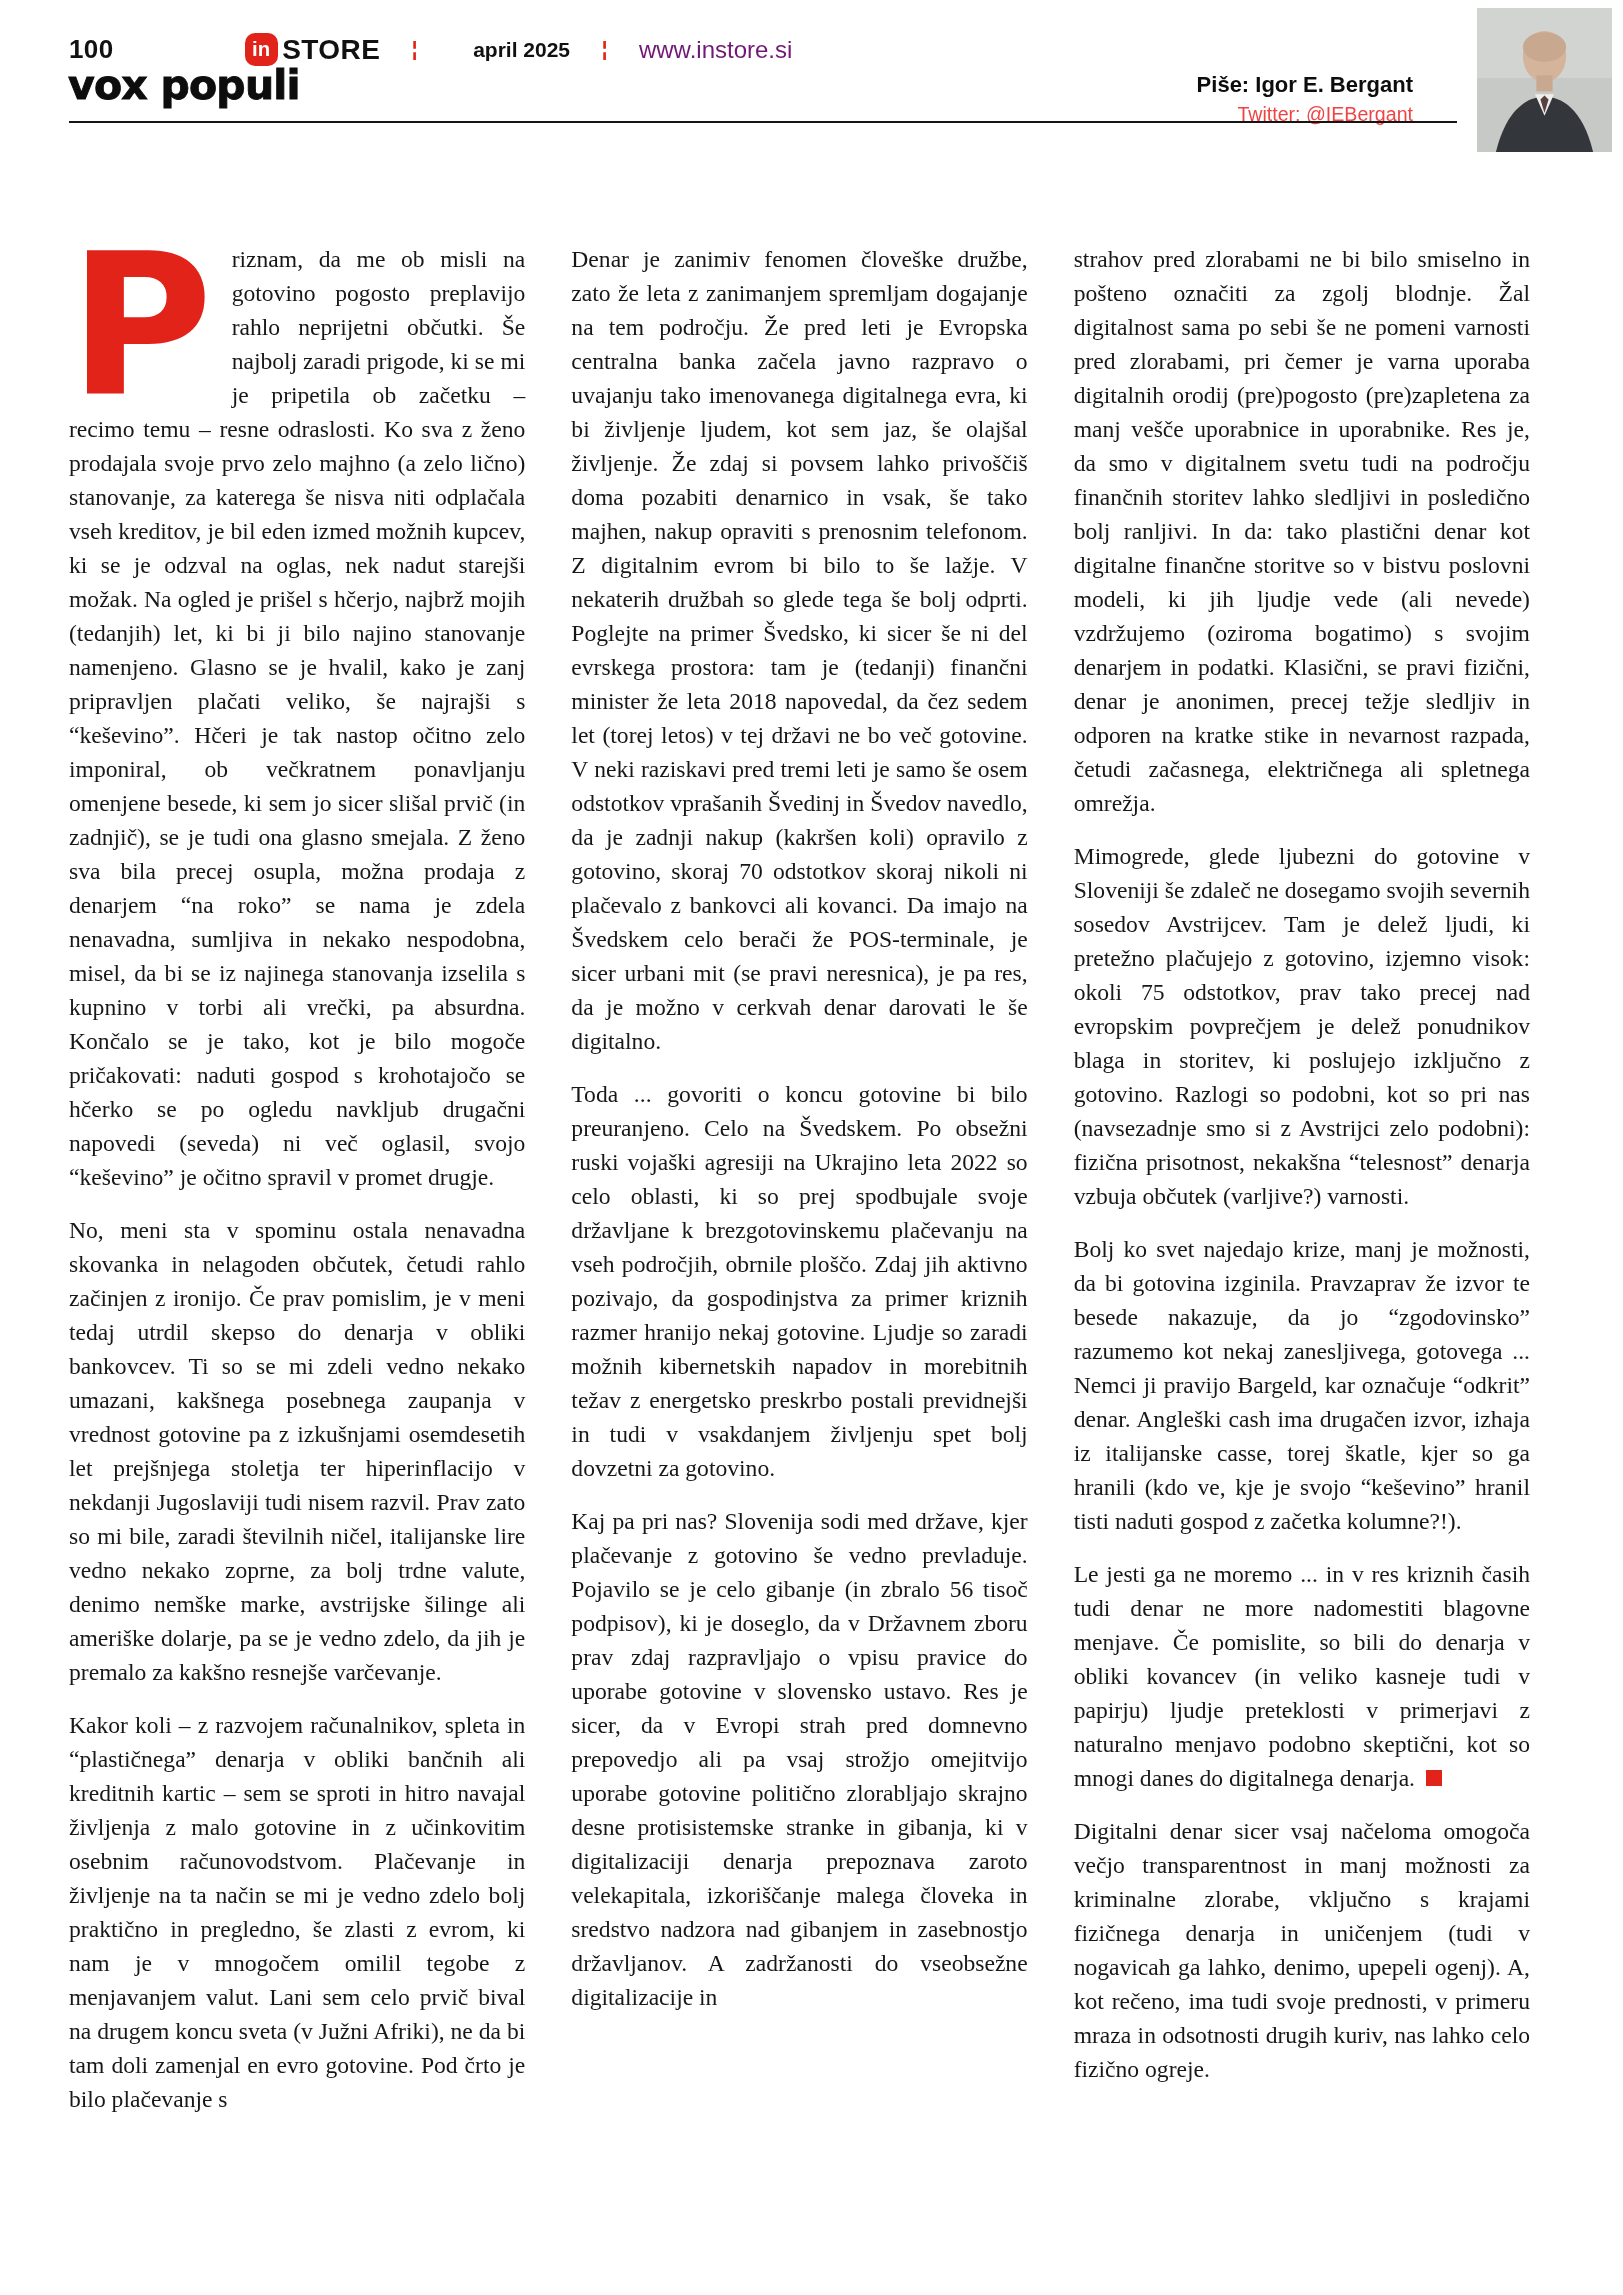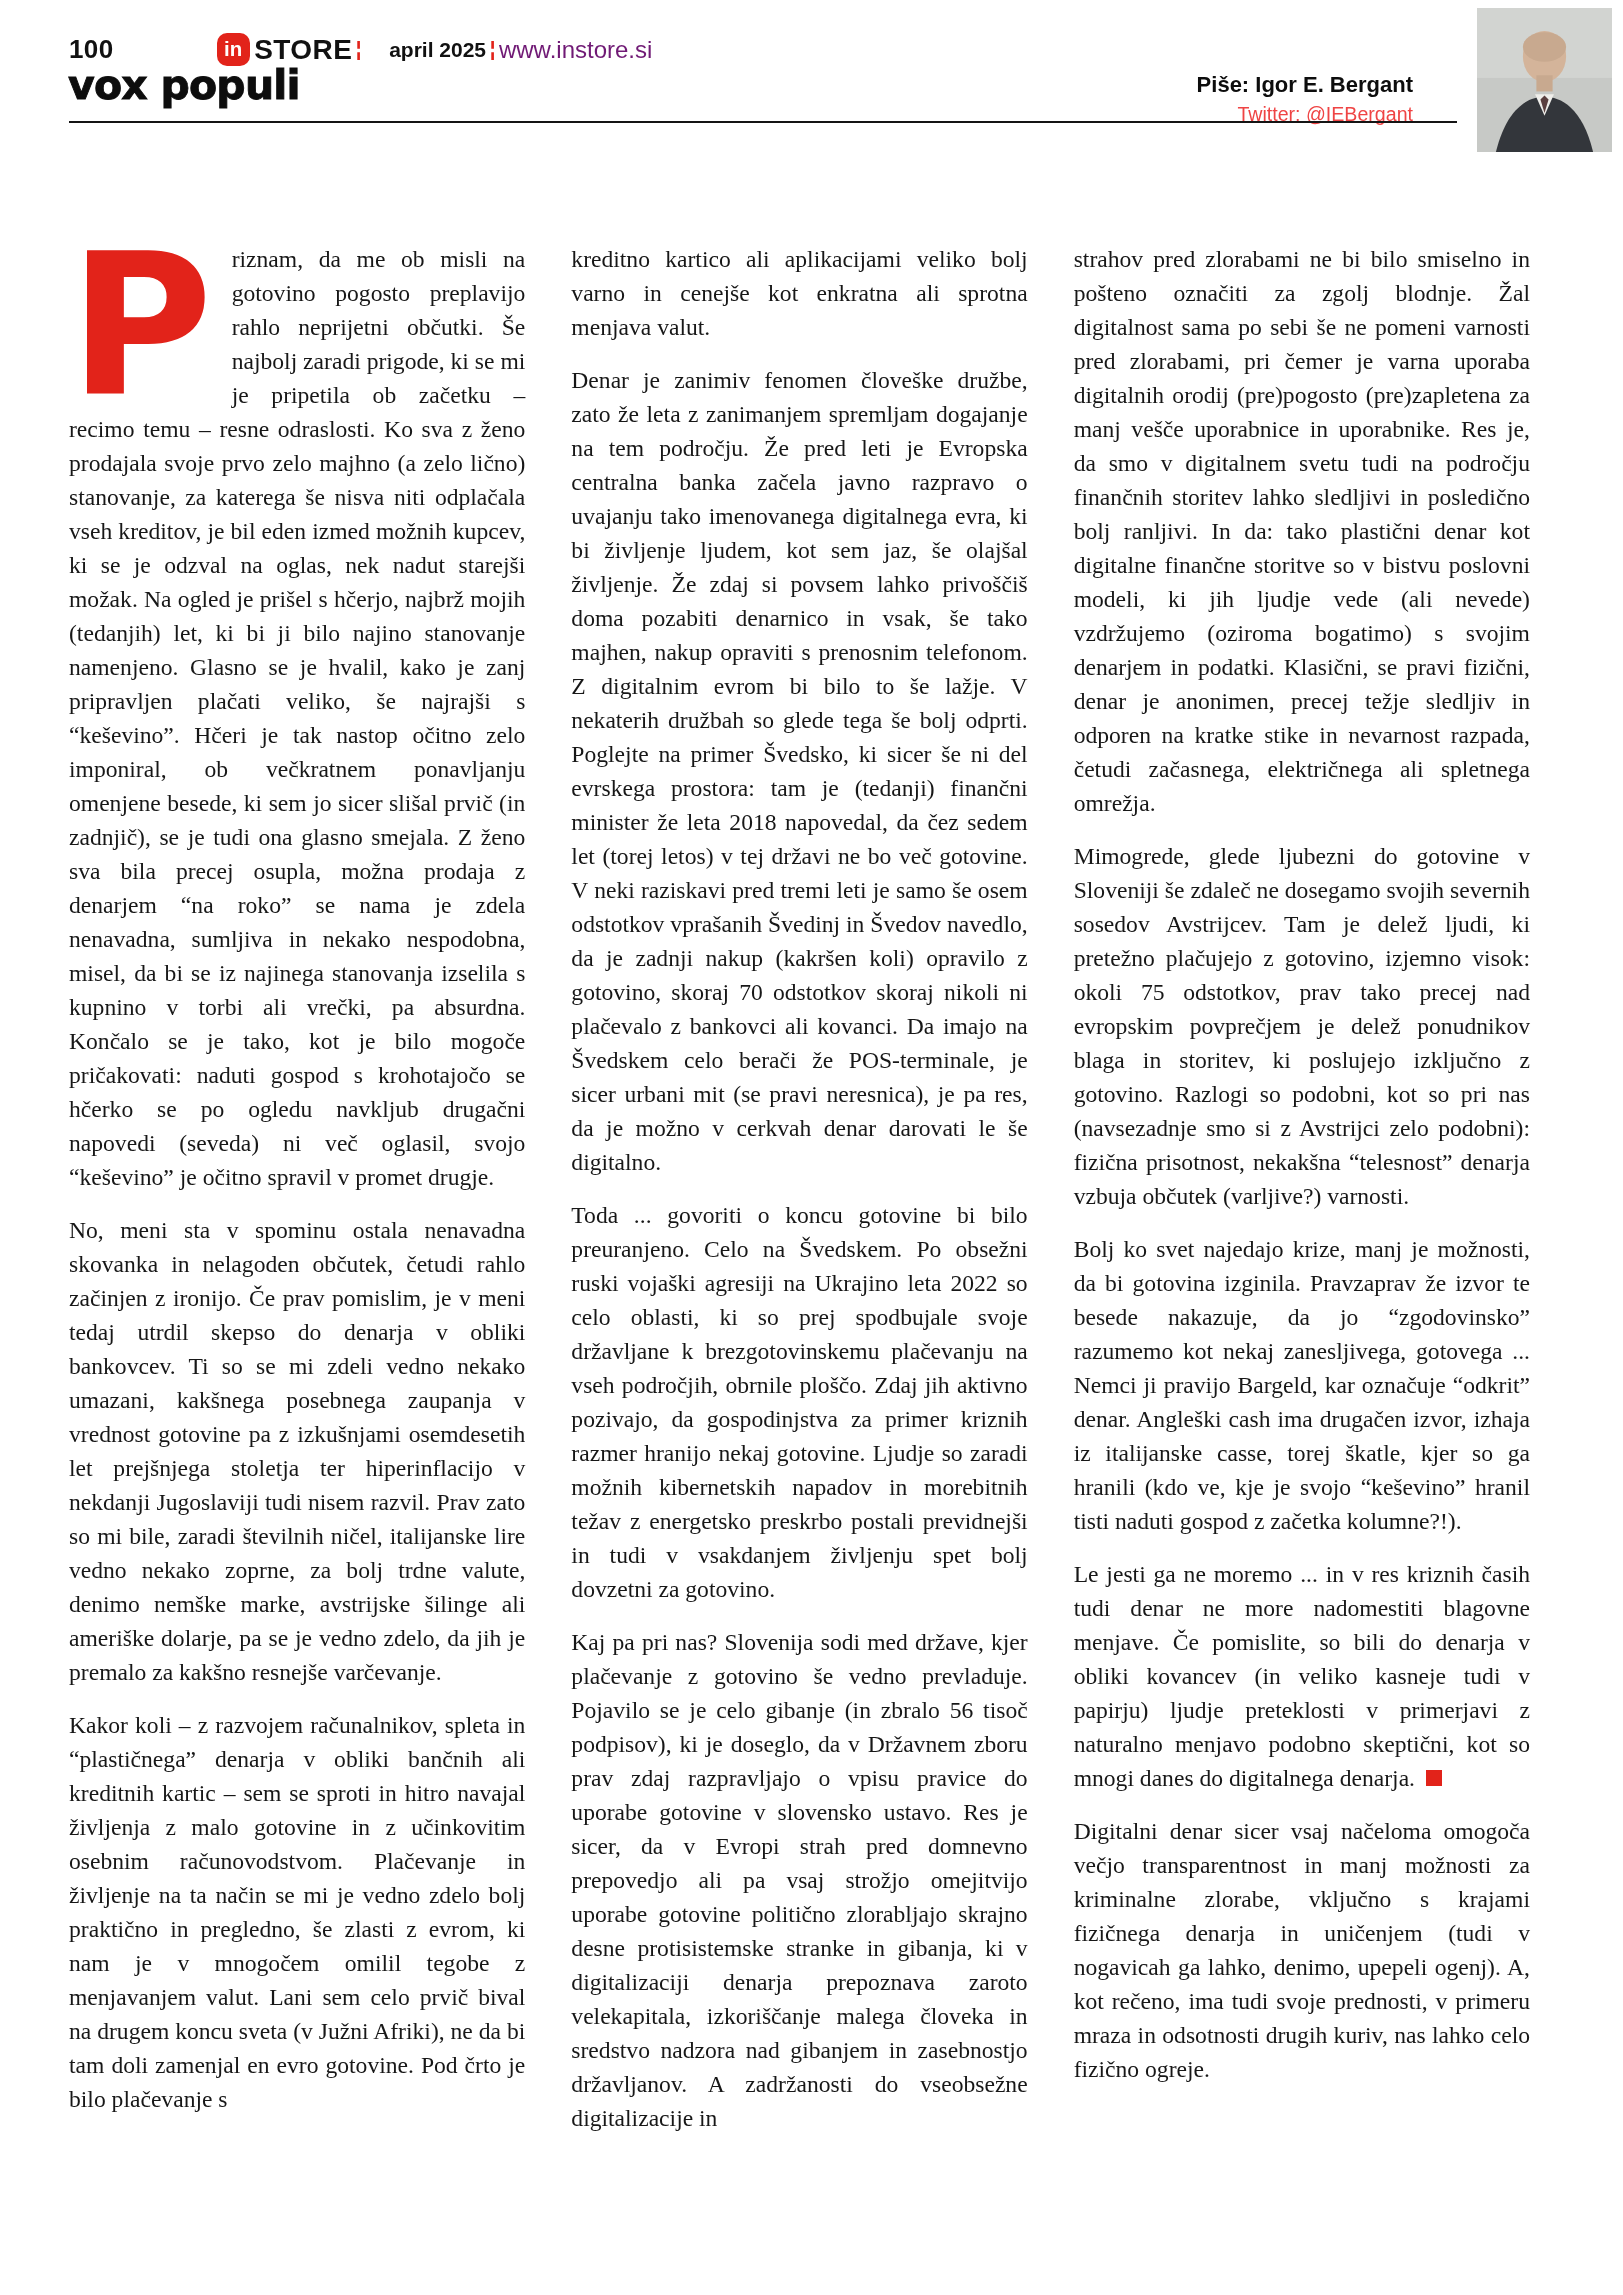--- a/index.html
+++ b/index.html
@@ -9,21 +9,21 @@
     width:1623px; height:2295px;
     background:#ffffff;
     color:#161616;
     font-family:"Liberation Serif", serif;
     overflow:hidden;
   }
 
   
   .masthead {
     position:absolute; top:33px; left:69px;
-    display:flex; align-items:center; gap:2px;
+    display:flex; align-items:center; gap:30px;
     font-family:"Liberation Sans", sans-serif;
   }
   .pagenum {
     font-weight:bold; font-size:26px; letter-spacing:0.4px;
     margin-right:101px; color:#111;
   }
   .logo { display:flex; align-items:center; gap:4.7px; }
   .logo-in {
     display:inline-flex; align-items:center; justify-content:center;
     width:33px; height:33px; background:#e2231a; color:#ffffff;
@@ -145,21 +145,20 @@
 
     <section class="col">
       <p class="para">
         <span class="dropcap">P</span><span>riznam, da me ob misli na gotovino pogosto preplavijo rahlo neprijetni občutki. Še najbolj zaradi prigode, ki se mi je pripetila ob začetku – recimo temu – resne odraslosti. Ko sva z ženo prodajala svoje prvo zelo majhno (a zelo lično) stanovanje, za katerega še nisva niti odplačala vseh kreditov, je bil eden izmed možnih kupcev, ki se je odzval na oglas, nek nadut starejši možak. Na ogled je prišel s hčerjo, najbrž mojih (tedanjih) let, ki bi ji bilo najino stanovanje namenjeno. Glasno se je hvalil, kako je zanj pripravljen plačati veliko, še najrajši s “keševino”. Hčeri je tak nastop očitno zelo imponiral, ob večkratnem ponavljanju omenjene besede, ki sem jo sicer slišal prvič (in zadnjič), se je tudi ona glasno smejala. Z ženo sva bila precej osupla, možna prodaja z denarjem “na roko” se nama je zdela nenavadna, sumljiva in nekako nespodobna, misel, da bi se iz najinega stanovanja izselila s kupnino v torbi ali vrečki, pa absurdna. Končalo se je tako, kot je bilo mogoče pričakovati: naduti gospod s krohotajočo se hčerko se po ogledu navkljub drugačni napovedi (seveda) ni več oglasil, svojo “keševino” je očitno spravil v promet drugje.</span>
       </p>
       <p class="para">No, meni sta v spominu ostala nenavadna skovanka in nelagoden občutek, četudi rahlo začinjen z ironijo. Če prav pomislim, je v meni tedaj utrdil skepso do denarja v obliki bankovcev. Ti so se mi zdeli vedno nekako umazani, kakšnega posebnega zaupanja v vrednost gotovine pa z izkušnjami osemdesetih let prejšnjega stoletja ter hiperinflacijo v nekdanji Jugoslaviji tudi nisem razvil. Prav zato so mi bile, zaradi številnih ničel, italijanske lire vedno nekako zoprne, za bolj trdne valute, denimo nemške marke, avstrijske šilinge ali ameriške dolarje, pa se je vedno zdelo, da jih je premalo za kakšno resnejše varčevanje.</p>
       <p class="para">Kakor koli – z razvojem računalnikov, spleta in “plastičnega” denarja v obliki bančnih ali kreditnih kartic – sem se sproti in hitro navajal življenja z malo gotovine in z učinkovitim osebnim računovodstvom. Plačevanje in življenje na ta način se mi je vedno zdelo bolj praktično in pregledno, še zlasti z evrom, ki nam je v mnogočem omilil tegobe z menjavanjem valut. Lani sem celo prvič bival na drugem koncu sveta (v Južni Afriki), ne da bi tam doli zamenjal en evro gotovine. Pod črto je bilo plačevanje s</p>
     </section>
 
     <section class="col">
-      <p class="para">kreditno kartico ali aplikacijami veliko bolj varno in cenejše kot enkratna ali sprotna menjava valut.</p>
       <p class="para">Denar je zanimiv fenomen človeške družbe, zato že leta z zanimanjem spremljam dogajanje na tem področju. Že pred leti je Evropska centralna banka začela javno razpravo o uvajanju tako imenovanega digitalnega evra, ki bi življenje ljudem, kot sem jaz, še olajšal življenje. Že zdaj si povsem lahko privoščiš doma pozabiti denarnico in vsak, še tako majhen, nakup opraviti s prenosnim telefonom. Z digitalnim evrom bi bilo to še lažje. V nekaterih družbah so glede tega še bolj odprti. Poglejte na primer Švedsko, ki sicer še ni del evrskega prostora: tam je (tedanji) finančni minister že leta 2018 napovedal, da čez sedem let (torej letos) v tej državi ne bo več gotovine. V neki raziskavi pred tremi leti je samo še osem odstotkov vprašanih Švedinj in Švedov navedlo, da je zadnji nakup (kakršen koli) opravilo z gotovino, skoraj 70 odstotkov skoraj nikoli ni plačevalo z bankovci ali kovanci. Da imajo na Švedskem celo berači že POS-terminale, je sicer urbani mit (se pravi neresnica), je pa res, da je možno v cerkvah denar darovati le še digitalno.</p>
       <p class="para">Toda ... govoriti o koncu gotovine bi bilo preuranjeno. Celo na Švedskem. Po obsežni ruski vojaški agresiji na Ukrajino leta 2022 so celo oblasti, ki so prej spodbujale svoje državljane k brezgotovinskemu plačevanju na vseh področjih, obrnile ploščo. Zdaj jih aktivno pozivajo, da gospodinjstva za primer kriznih razmer hranijo nekaj gotovine. Ljudje so zaradi možnih kibernetskih napadov in morebitnih težav z energetsko preskrbo postali previdnejši in tudi v vsakdanjem življenju spet bolj dovzetni za gotovino.</p>
       <p class="para">Kaj pa pri nas? Slovenija sodi med države, kjer plačevanje z gotovino še vedno prevladuje. Pojavilo se je celo gibanje (in zbralo 56 tisoč podpisov), ki je doseglo, da v Državnem zboru prav zdaj razpravljajo o vpisu pravice do uporabe gotovine v slovensko ustavo. Res je sicer, da v Evropi strah pred domnevno prepovedjo ali pa vsaj strožjo omejitvijo uporabe gotovine politično zlorabljajo skrajno desne protisistemske stranke in gibanja, ki v digitalizaciji denarja prepoznava zaroto velekapitala, izkoriščanje malega človeka in sredstvo nadzora nad gibanjem in zasebnostjo državljanov. A zadržanosti do vseobsežne digitalizacije in</p>
     </section>
 
     <section class="col">
       <p class="para">strahov pred zlorabami ne bi bilo smiselno in pošteno označiti za zgolj blodnje. Žal digitalnost sama po sebi še ne pomeni varnosti pred zlorabami, pri čemer je varna uporaba digitalnih orodij (pre)pogosto (pre)zapletena za manj vešče uporabnice in uporabnike. Res je, da smo v digitalnem svetu tudi na področju finančnih storitev lahko sledljivi in posledično bolj ranljivi. In da: tako plastični denar kot digitalne finančne storitve so v bistvu poslovni modeli, ki jih ljudje vede (ali nevede) vzdržujemo (oziroma bogatimo) s svojim denarjem in podatki. Klasični, se pravi fizični, denar je anonimen, precej težje sledljiv in odporen na kratke stike in nevarnost razpada, četudi začasnega, električnega ali spletnega omrežja.</p>
       <p class="para">Mimogrede, glede ljubezni do gotovine v Sloveniji še zdaleč ne dosegamo svojih severnih sosedov Avstrijcev. Tam je delež ljudi, ki pretežno plačujejo z gotovino, izjemno visok: okoli 75 odstotkov, prav tako precej nad evropskim povprečjem je delež ponudnikov blaga in storitev, ki poslujejo izključno z gotovino. Razlogi so podobni, kot so pri nas (navsezadnje smo si z Avstrijci zelo podobni): fizična prisotnost, nekakšna “telesnost” denarja vzbuja občutek (varljive?) varnosti.</p>
       <p class="para">Bolj ko svet najedajo krize, manj je možnosti, da bi gotovina izginila. Pravzaprav že izvor te besede nakazuje, da jo “zgodovinsko” razumemo kot nekaj zanesljivega, gotovega ... Nemci ji pravijo Bargeld, kar označuje “odkrit” denar. Angleški cash ima drugačen izvor, izhaja iz italijanske casse, torej škatle, kjer so ga hranili (kdo ve, kje je svojo “keševino” hranil tisti naduti gospod z začetka kolumne?!).</p>
       <p class="para">

